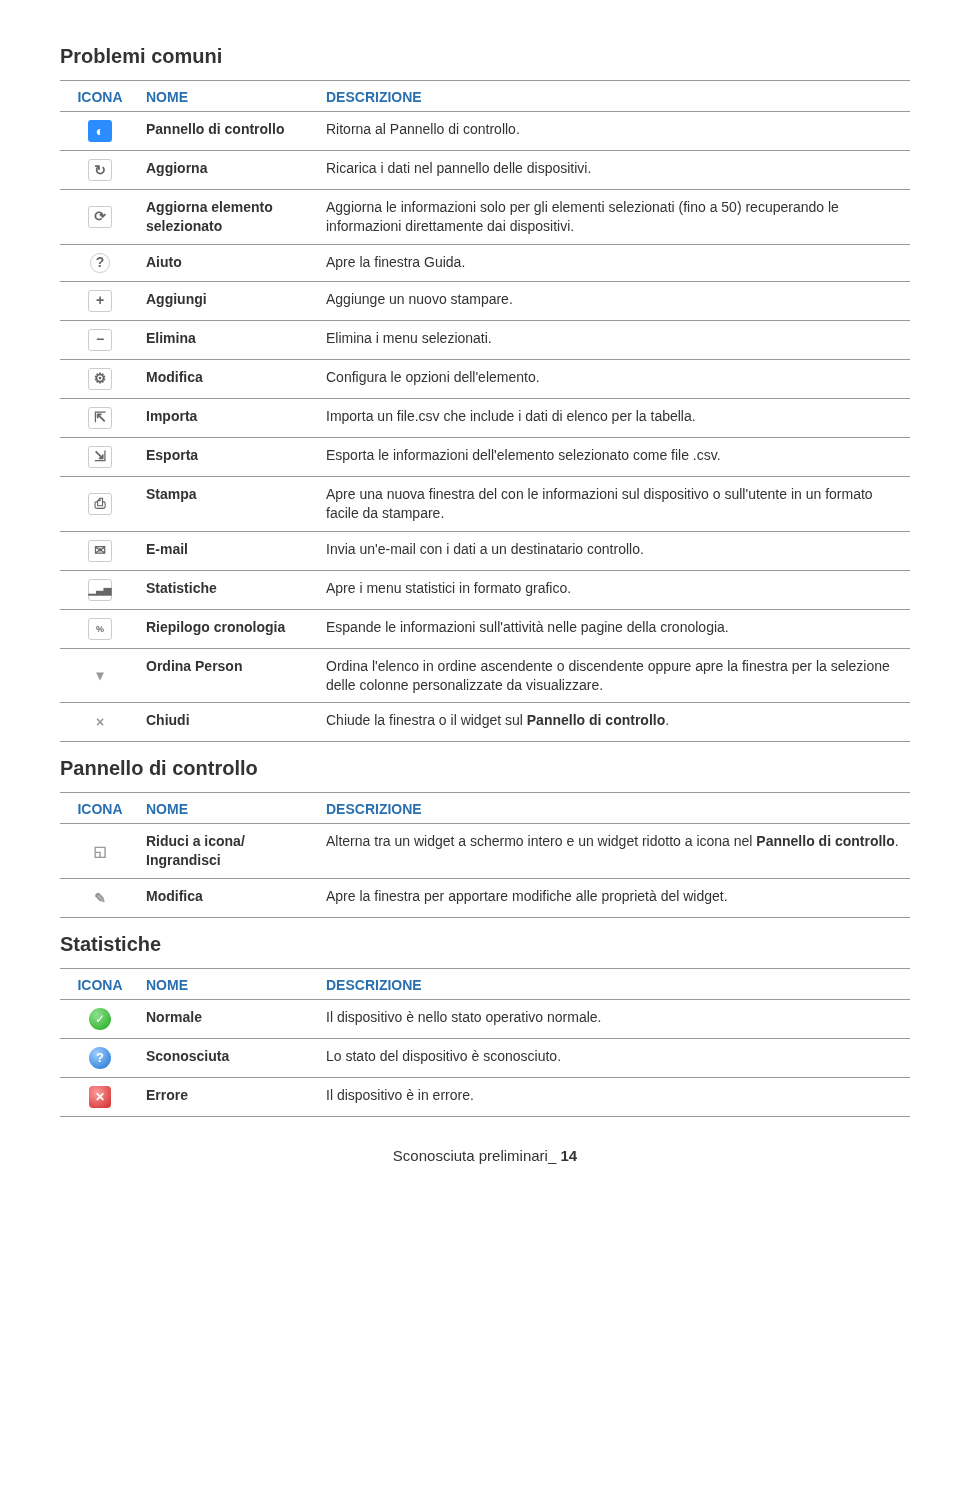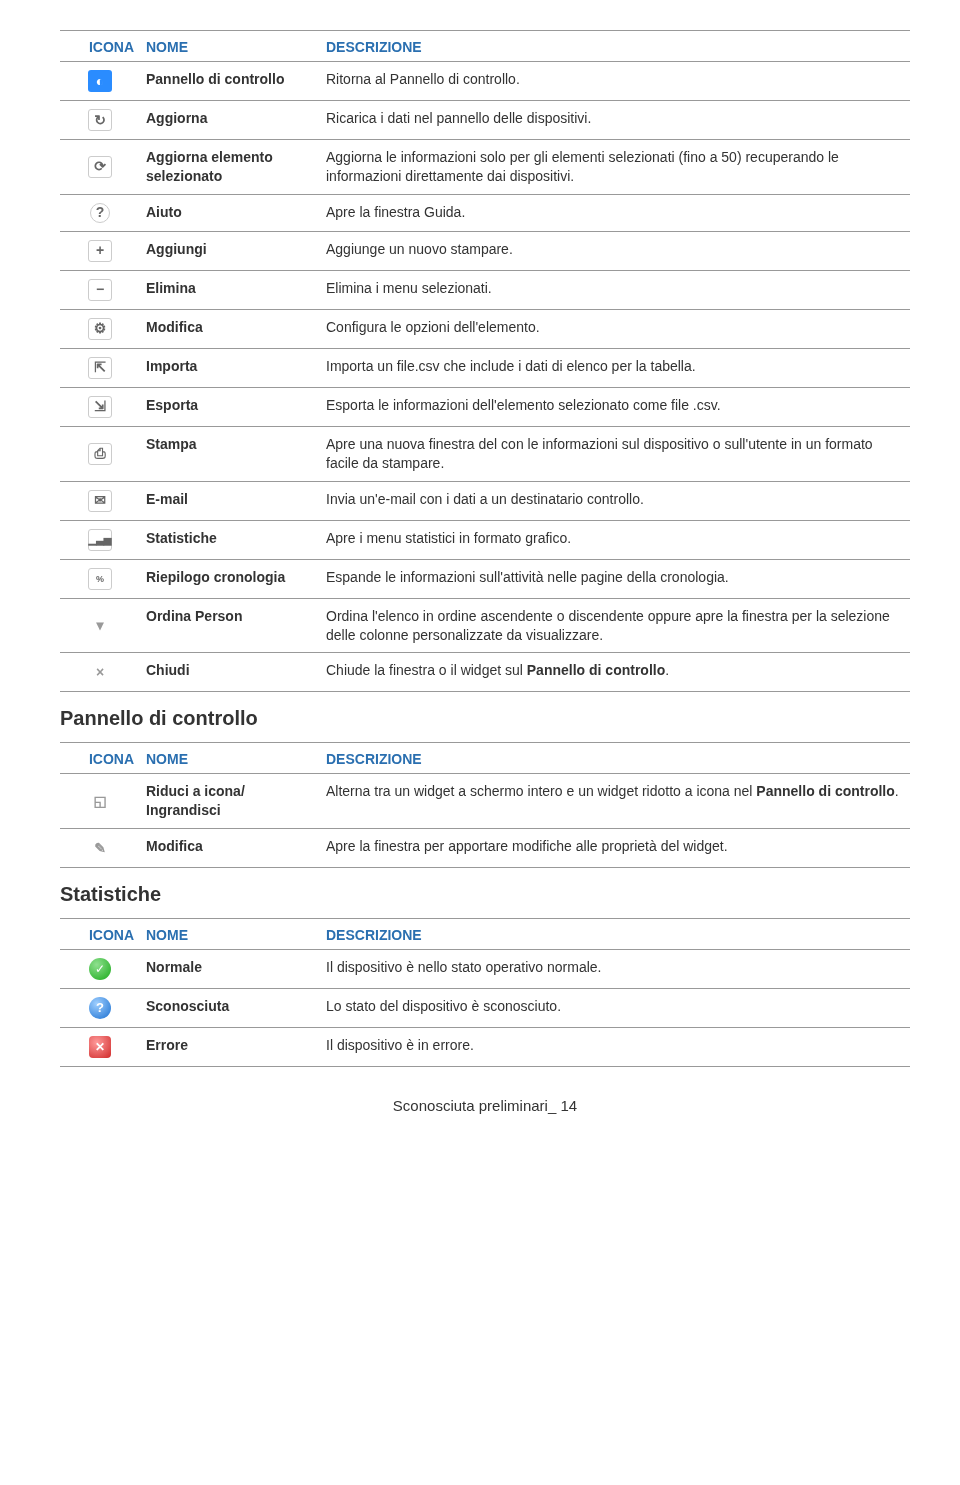--- a/index.html
+++ b/index.html
@@ -24,21 +24,21 @@
   }
   th {
     color: #2a6fb0;
     font-weight: bold;
     text-align: left;
     padding: 8px 6px 6px 6px;
     border-bottom: 1px solid #999;
     border-top: 1px solid #999;
     font-size: 14px;
   }
-  th.col-icon { width: 80px; text-align:right;}
+  th.col-icon { width: 80px; text-align:center;}
   th.col-name { width: 180px; }
   th.col-desc { text-align: left; }
   td {
     padding: 8px 6px;
     vertical-align: top;
     border-bottom: 1px solid #999;
     font-size: 14px;
     line-height: 1.35;
   }
   td.icon-cell {
@@ -92,26 +92,27 @@
     background: radial-gradient(circle at 35% 30%, #ff9a9a, #d02a2a);
     color:#fff;display:inline-flex;align-items:center;justify-content:center;
     font-size:12px;font-weight:bold;
   }
   .footer {
     text-align: center;
     font-size: 15px;
     color: #333;
     margin-top: 30px;
   }
-  .footer .pg { font-weight: normal; }
+  .footer .pg { font-weight: bold; }
 </style>
 </head>
 <body>
 
 <div id="content">
+    <h2 class="section-title">Problemi comuni</h2>
     <table>
       <thead>
         <tr>
           <th class="col-icon">ICONA</th>
           <th class="col-name">NOME</th>
           <th class="col-desc">DESCRIZIONE</th>
         </tr>
       </thead>
       <tbody>
         <tr>

